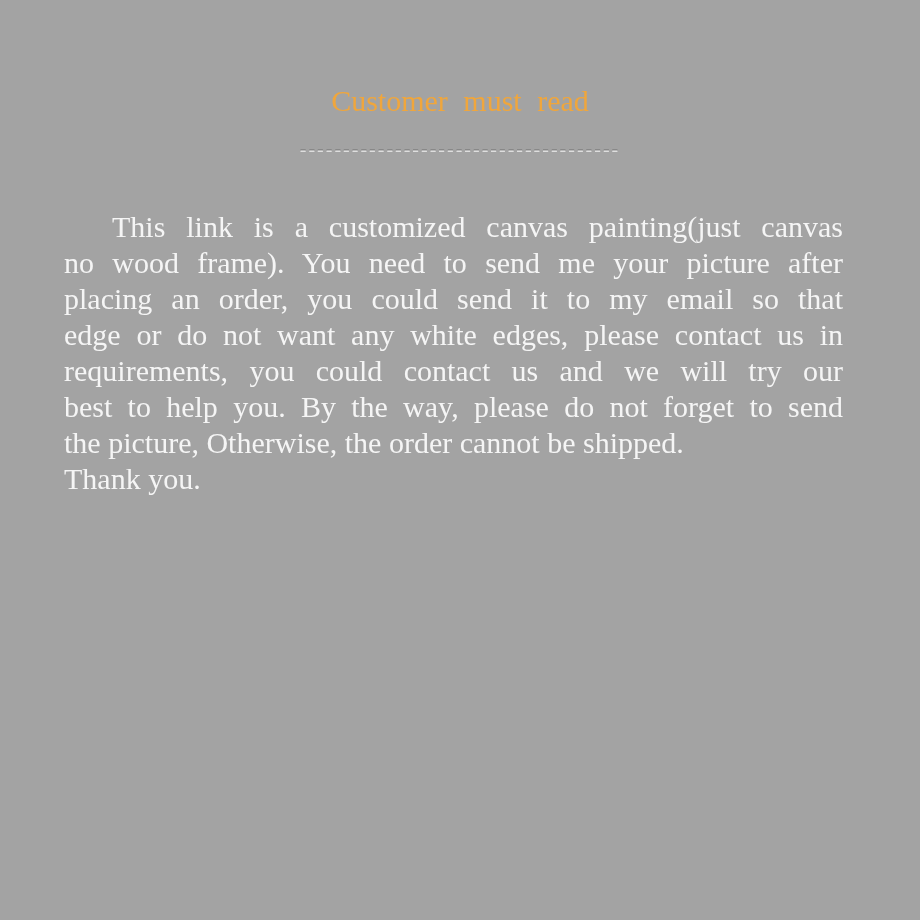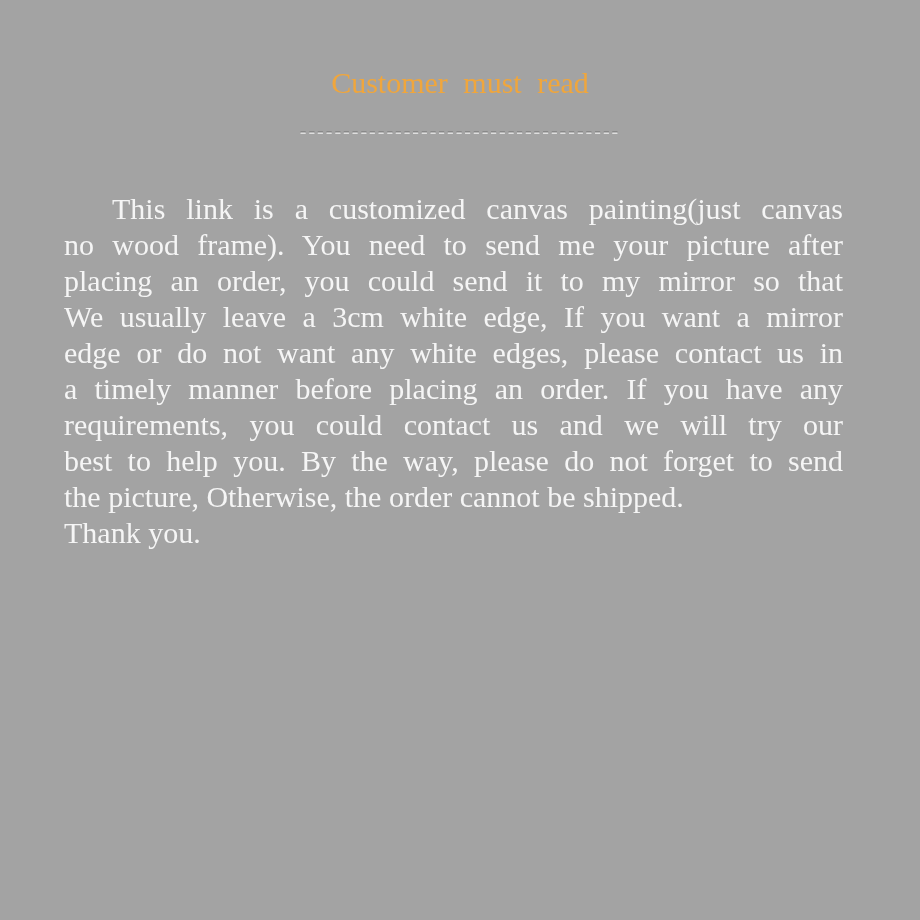--- a/index.html
+++ b/index.html
@@ -7,21 +7,21 @@
     padding: 0;
   }
   body {
     width: 920px;
     height: 920px;
     background: #a3a3a3;
     font-family: "Liberation Serif", "DejaVu Serif", serif;
     overflow: hidden;
   }
   .notice {
-    padding-top: 66px;
+    padding-top: 84px;
     box-sizing: border-box;
     width: 920px;
     height: 716px;
   }
   .heading {
     text-align: center;
     color: #f0a63c;
     font-size: 30px;
     font-weight: normal;
     line-height: 1.1;
@@ -59,22 +59,20 @@
 </style>
 </head>
 <body>
 
 <div class="notice">
   <h1 class="heading">Customer must read</h1>
   <div class="divider">-------------------------------------</div>
   <div class="paragraph">
     <div class="line indent">This link is a customized canvas painting(just canvas</div>
     <div class="line">no wood frame). You need to send me your picture after</div>
-    <div class="line">placing an order,  you could send it to my mirror so that</div>
-    <div class="line">We usually leave a 3cm white edge, If you want a mirror</div>
+    <div class="line">placing an order,  you could send it to my email so that</div>
     <div class="line">edge or do not want any white edges, please contact us in</div>
-    <div class="line">a timely manner before placing an order. If you have any</div>
     <div class="line">requirements, you could contact us and we will try our</div>
     <div class="line">best to help you. By the way, please do not forget to send</div>
     <div class="line plain">the picture, Otherwise, the order cannot be shipped.</div>
     <div class="line plain">Thank you.</div>
   </div>
 </div>
 
 </body></html>

